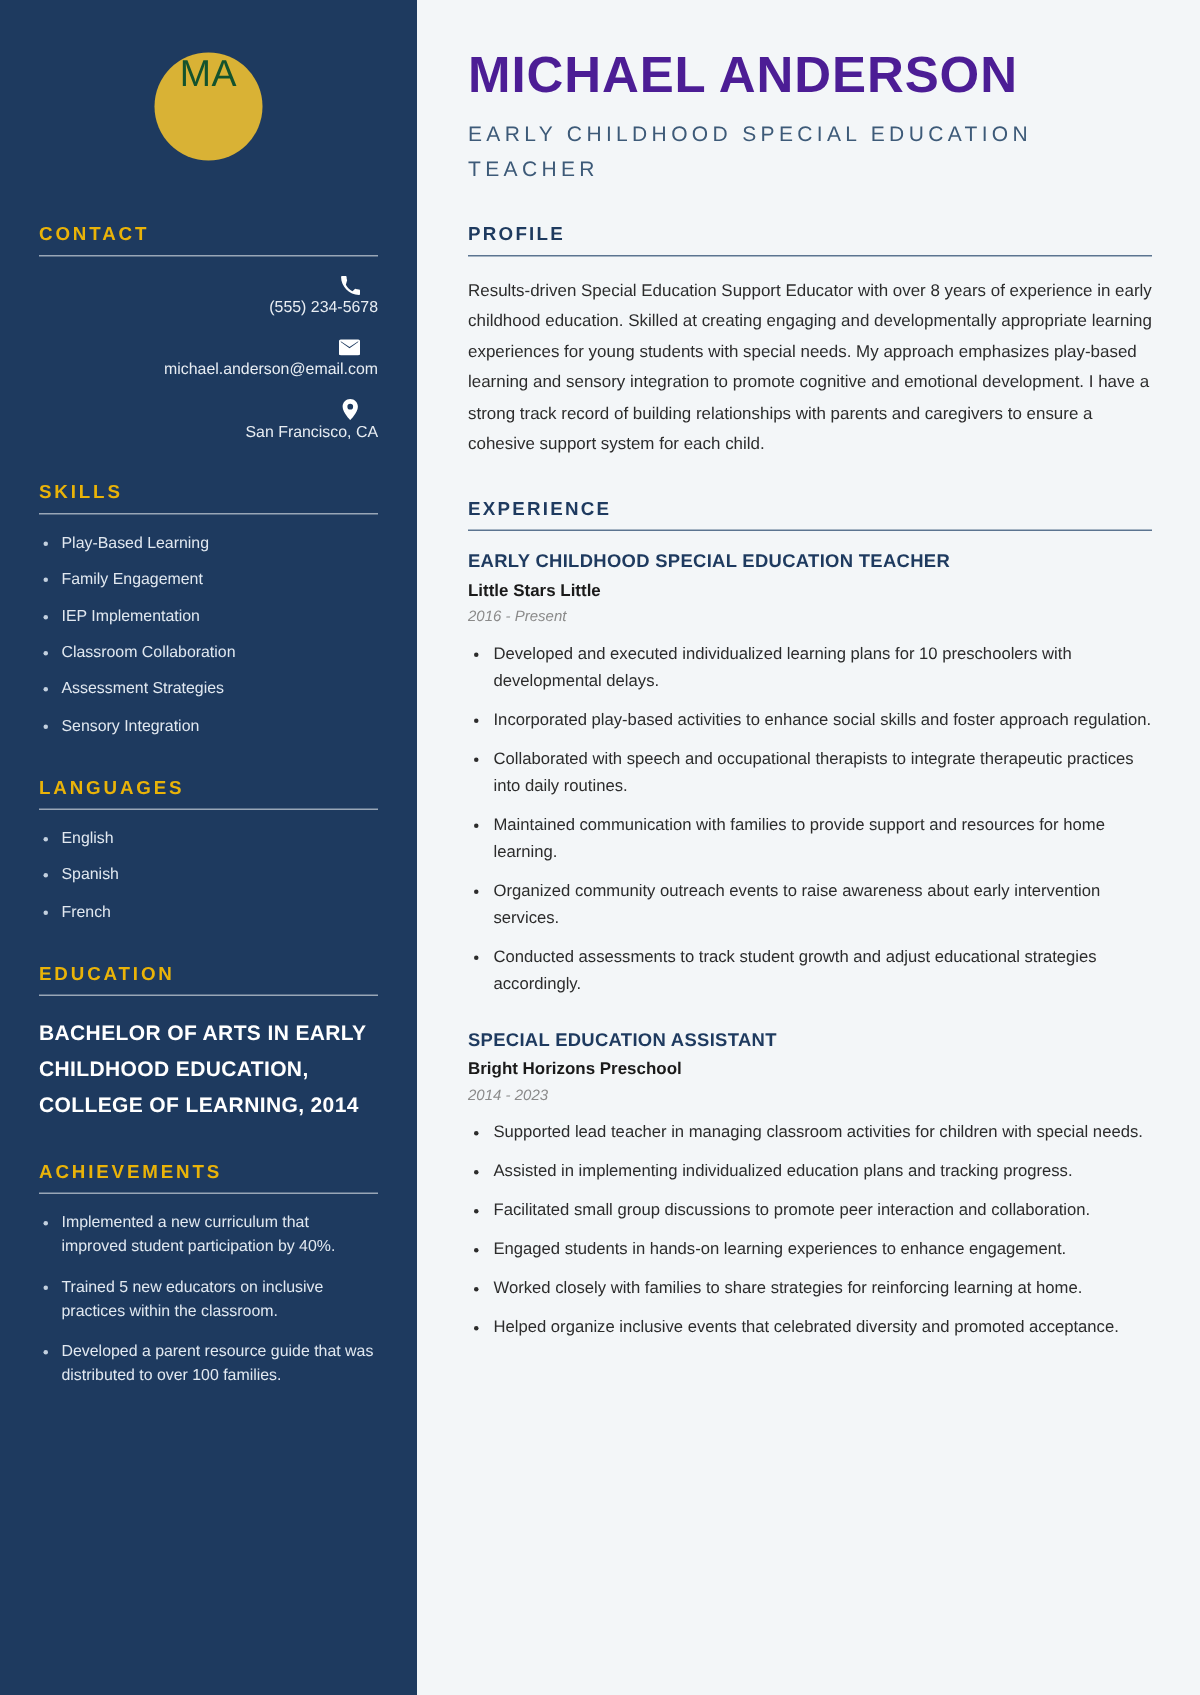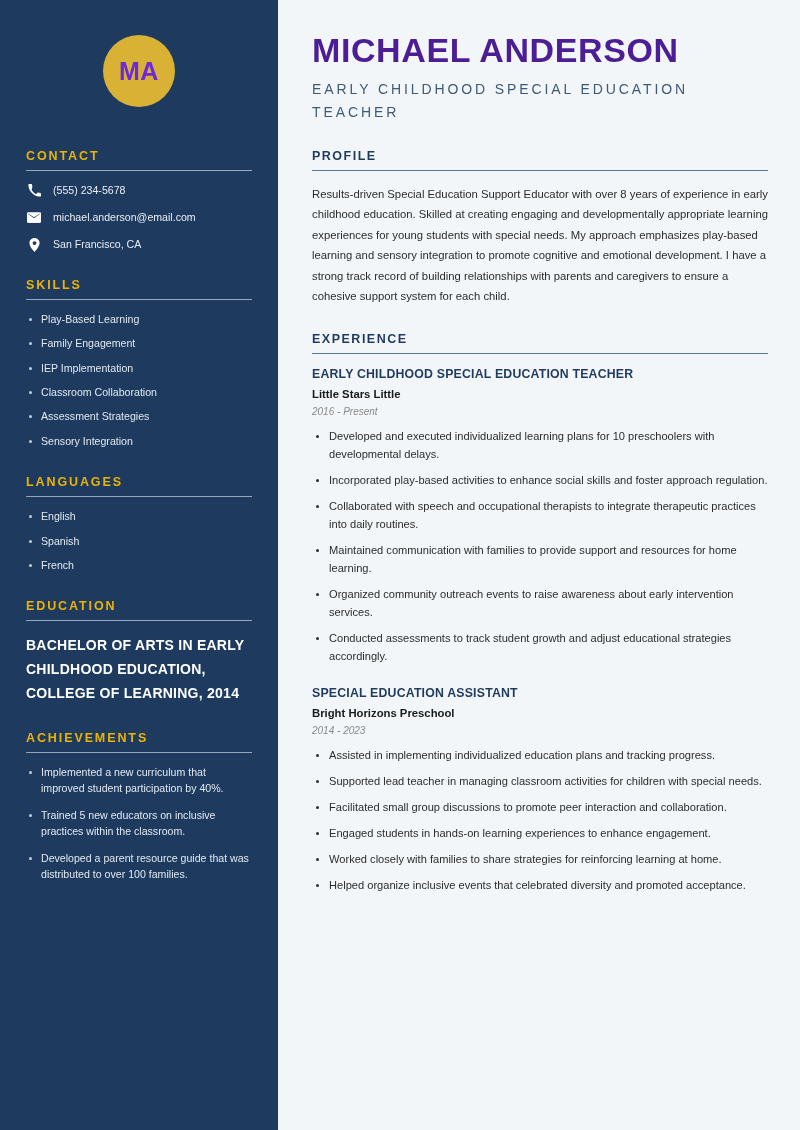--- a/index.html
+++ b/index.html
@@ -15,33 +15,33 @@
   .sidebar {
     width:278px; min-width:278px; height:1130px;
     background:#1E3A5F;
     padding:0 26px;
     position:relative;
   }
   .avatar-wrap { display:flex; justify-content:center; margin-top:35px; }
   .avatar {
     width:72px; height:72px; border-radius:50%;
     background:#D9B235;
-    display:flex; align-items:center; justify-content:center;
-    color:#6d28d9; font-size:25px; font-weight:bold; letter-spacing:0.5px;
+    display:flex; justify-content:center;
+    color:#14532d; font-size:25px; font-weight:normal; letter-spacing:0.5px;
   }
   .side-section { margin-top:26px; }
   .side-section.first { margin-top:42px; }
   .side-h {
     color:#eab308; font-size:12.5px; font-weight:bold;
     letter-spacing:1.9px; text-transform:uppercase;
     padding-bottom:7px;
   }
   .side-rule { height:1px; background:rgba(255,255,255,0.55); margin-bottom:12px; }
 
-  .contact-row { display:flex; align-items:center; margin-bottom:12px; }
+  .contact-row { display:flex; align-items:flex-end; margin-bottom:12px;flex-direction:column; }
   .contact-ico {
     width:16px; min-width:16px; height:15px; margin-right:11px;
     display:flex; align-items:center; justify-content:center;
   }
   .contact-ico svg { display:block; }
   .contact-txt { color:#E8EDF3; font-size:10.6px; line-height:1.35; }
 
   ul.side-list { list-style:none; }
   ul.side-list li {
     position:relative; color:#E1E8F0; font-size:10.6px;
@@ -215,22 +215,22 @@
           <li>Organized community outreach events to raise awareness about early intervention services.</li>
           <li>Conducted assessments to track student growth and adjust educational strategies accordingly.</li>
         </ul>
       </div>
 
       <div class="job">
         <div class="job-title">SPECIAL EDUCATION ASSISTANT</div>
         <div class="job-company">Bright Horizons Preschool</div>
         <div class="job-dates">2014 - 2023</div>
         <ul class="job-list">
+          <li>Supported lead teacher in managing classroom activities for children with special needs.</li>
           <li>Assisted in implementing individualized education plans and tracking progress.</li>
-          <li>Supported lead teacher in managing classroom activities for children with special needs.</li>
           <li>Facilitated small group discussions to promote peer interaction and collaboration.</li>
           <li>Engaged students in hands-on learning experiences to enhance engagement.</li>
           <li>Worked closely with families to share strategies for reinforcing learning at home.</li>
           <li>Helped organize inclusive events that celebrated diversity and promoted acceptance.</li>
         </ul>
       </div>
 
     </section>
   </main>
 </div>

